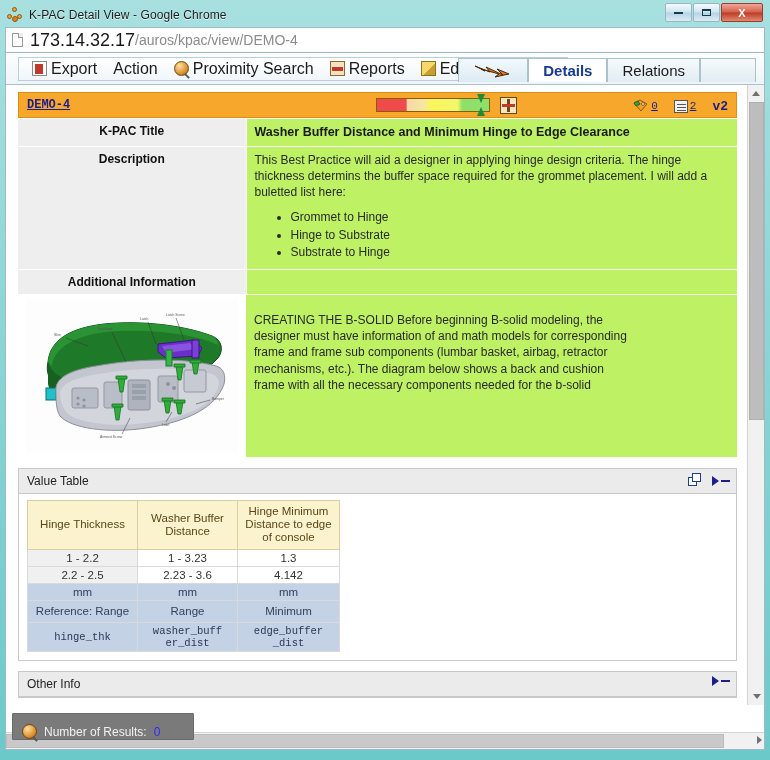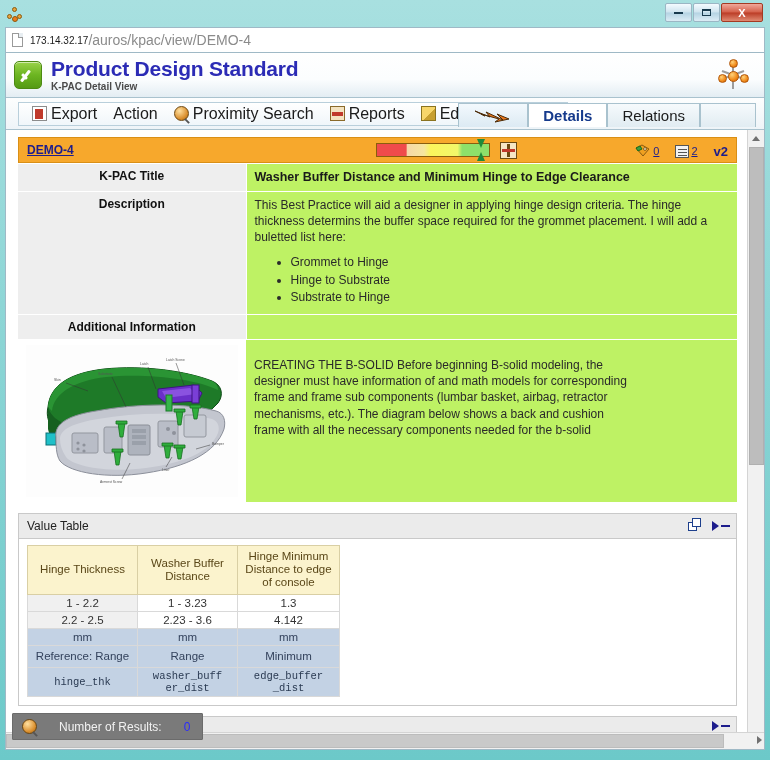--- a/index.html
+++ b/index.html
@@ -55,21 +55,21 @@
   .urlbar {
     height:26px; background:#fff; border:1px solid #9fb9c6;
     display:flex; align-items:center; padding:0 6px;
     margin:1px 0 0 0;
   }
   .pageicon{
     width:11px;height:14px;border:1px solid #9a9a9a;background:#fff;
     position:relative;margin-right:7px;flex:none;
   }
   .pageicon:after{content:"";position:absolute;right:-1px;top:-1px;width:4px;height:4px;background:#e8eef2;border-left:1px solid #9a9a9a;border-bottom:1px solid #9a9a9a;}
-  .url-dom{font-size:10px;color:#1a1a1a;}
+  .url-dom{font-size:18px;color:#1a1a1a;}
   .url-path{font-size:14px;color:#8b8b8b;}
 
   
   .page {
     position:relative;
     height:697px; background:#ffffff;
     border-left:1px solid #9fb9c6;border-right:1px solid #9fb9c6;border-bottom:1px solid #9fb9c6;
     overflow:hidden;
   }
 
@@ -162,21 +162,21 @@
     position:absolute;left:1px;top:17px;width:15px;height:318px;
     background:#bdbdbd;border:1px solid #b0b0b0;
   }
   .vs-bot{position:absolute;left:0;bottom:0;width:17px;height:17px;display:flex;align-items:center;justify-content:center;}
 
   .content{position:absolute;left:0;top:0;right:17px;bottom:0;padding:7px 10px 0 12px;}
 
   
   .obar{
     height:26px;background:#f7a82c;border:1px solid #d98f16;
-    display:flex;align-items:center;padding:0 8px;position:relative;
+    display:flex;align-items:center;padding:0 8px;position:relative;font-family:Liberation Mono, monospace;
   }
   .obar-id{color:#1d1d8c;font-weight:bold;font-size:12px;text-decoration:underline;}
   .gauge{
     position:absolute;left:357px;top:5px;width:114px;height:14px;
     border:1px solid #8a5d0d;
     background:linear-gradient(90deg,#ef4b4b 0%,#ef4b4b 26%,#f6d8a8 27%,#f7e6a0 42%,#fbf55c 48%,#f2f76a 72%,#8ee06a 76%,#8ee06a 100%);
   }
   .gmark{position:absolute;left:458px;top:1px;width:9px;height:22px;}
   .gmark:before,.gmark:after{content:"";position:absolute;left:0;width:0;height:0;border-left:4.5px solid transparent;border-right:4.5px solid transparent;}
   .gmark:before{top:0;border-top:9px solid #1f8b3a;}
@@ -241,76 +241,59 @@
     position:absolute;left:0;bottom:0;right:0;height:17px;background:#f1f1f1;border-top:1px solid #d4d4d4;
     display:flex;align-items:center;
   }
   .hs-thumb{position:absolute;left:0;top:1px;height:14px;width:718px;background:#c9c9c9;border:1px solid #bcbcbc;}
   .hs-right{position:absolute;right:2px;top:3px;}
 
   
   .toast{
     position:absolute;left:6px;bottom:9px;z-index:40;
     height:27px;min-width:182px;background:#7a7a7a;border:1px solid #6b6b6b;
-    display:flex;align-items:center;gap:22px;padding:0 12px 0 9px;
+    display:flex;align-items:flex-end;gap:7px;padding:0 12px 0 9px;
     color:#f2f2f2;font-size:12px;
     border-radius:1px;
   }
   .toast .ico-prox{width:15px;height:15px;}
   .toast b{color:#2a2aff;font-weight:normal;}
 </style>
 </head>
 <body>
 
 <div class="win">
 
   <div class="titlebar">
     <div class="title-ico">
       <div class="n n1"></div>
         <div class="n n2"></div>
         <div class="n n3"></div>
         <div class="n n4"></div>
     </div>
+    <span class="title-txt">K-PAC Detail View - Google Chrome</span>
     <div class="wbtns">
       <div class="wbtn">
           <span class="min"></span>
         </div>
       <div class="wbtn">
           <span class="sq"></span>
         </div>
       <div class="wbtn close">X</div>
     </div>
   </div>
 
   <div class="urlbar">
     <span class="pageicon"></span>
     <span class="url-dom">173.14.32.17</span>
       <span class="url-path">/auros/kpac/view/DEMO-4</span>
   </div>
 
   <div class="page">
 
-    <div class="apphdr">
-      <div class="checkbox-logo"></div>
-      <div>
-        <div class="apptitle">Product Design Standard</div>
-        <div class="appsub">K-PAC Detail View</div>
-      </div>
-      <div class="auros-logo">
-        <svg width="36" height="34" style="position:absolute;left:0;top:0">
-          <line x1="17" y1="6" x2="17" y2="30" stroke="#9c9c9c" stroke-width="2"></line>
-          <line x1="6" y1="20" x2="28" y2="12" stroke="#9c9c9c" stroke-width="2"></line>
-          <line x1="6" y1="12" x2="28" y2="20" stroke="#9c9c9c" stroke-width="2"></line>
-        </svg>
-        <div class="nd a1"></div>
-          <div class="nd a2"></div>
-          <div class="nd a3"></div>
-          <div class="nd a4"></div>
-      </div>
-    </div>
 
     <div class="toolbar">
       <div class="tb-inner">
         <div class="tbitem">
           <span class="ico ico-export"></span>
           <span>Export</span>
         </div>
         <div class="tbitem">
           <span>Action</span>
         </div>

